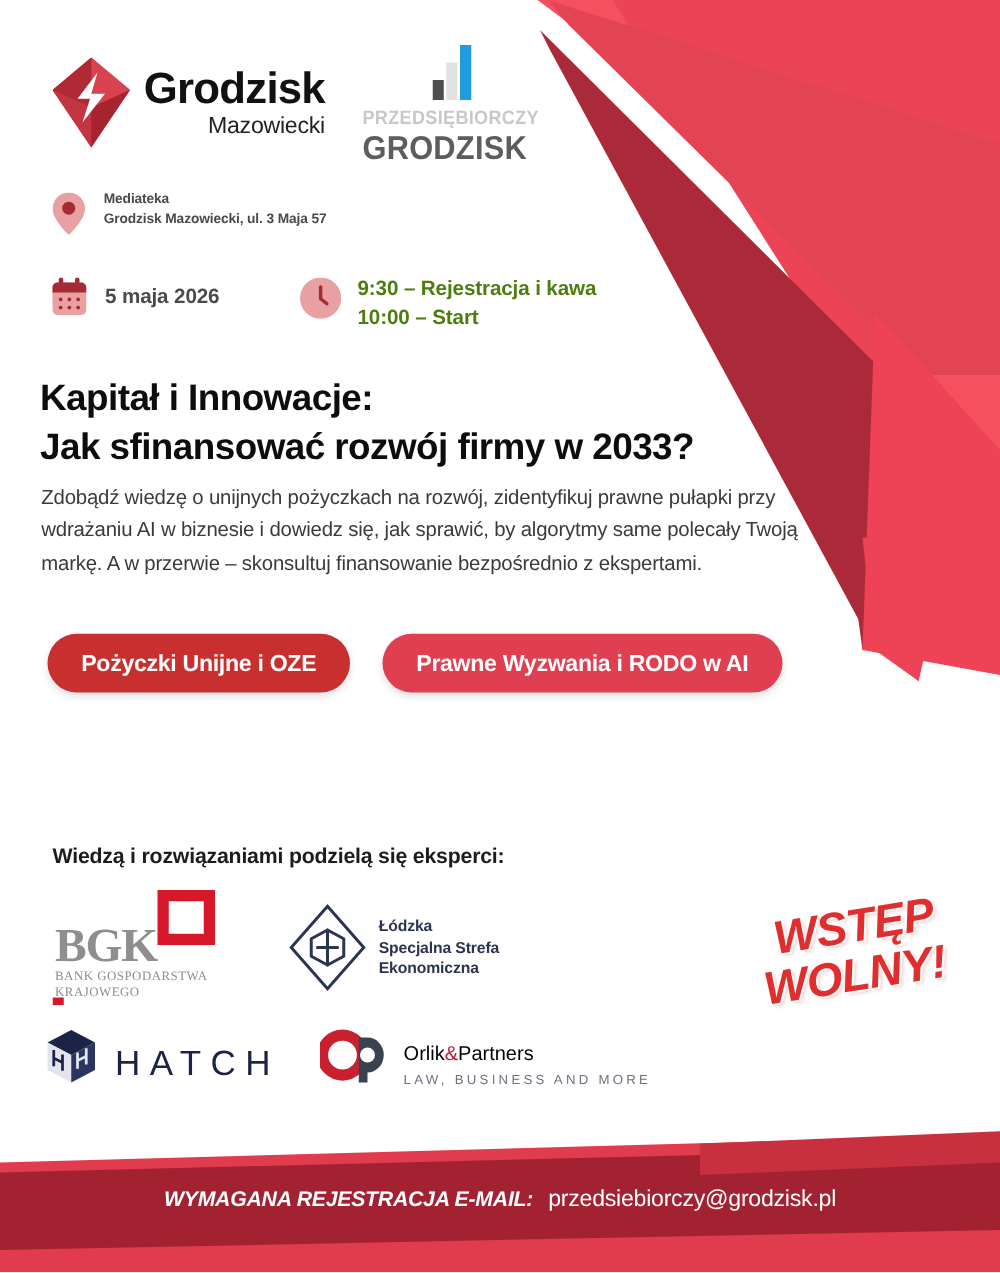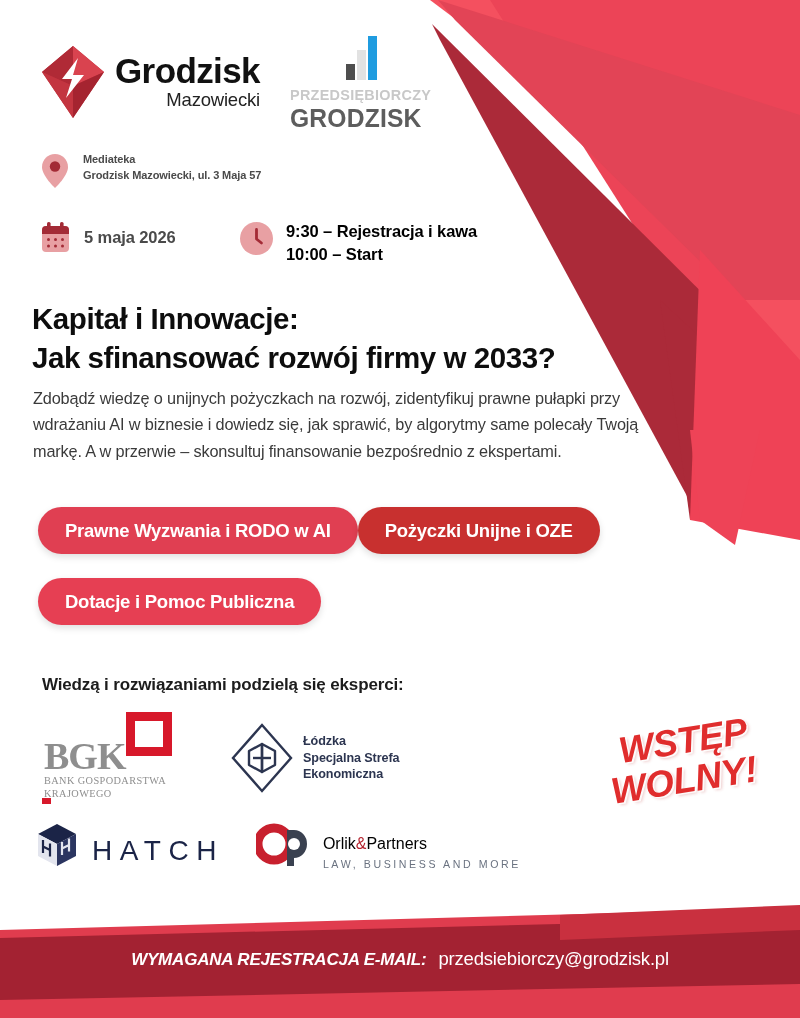--- a/index.html
+++ b/index.html
@@ -129,21 +129,21 @@
   .time-group {
     display: flex;
     align-items: flex-start;
     gap: 13px;
     margin-top: -2px;
   }
   .icon-clock { width: 33px; height: 33px; display:block; margin-top: 2px; }
   .time-lines {
     font-size: 16.5px;
     font-weight: bold;
-    color: #000000;
+    color: #4d7c0f;
     line-height: 1.42;
     letter-spacing: -0.1px;
   }
 
   
   .title {
     position: absolute;
     left: 32px;
     top: 300px;
     width: 680px;
@@ -402,25 +402,24 @@
 
   <div class="title">
     <div>Kapitał i Innowacje:</div>
     <div>Jak sfinansować rozwój firmy w 2033?</div>
   </div>
 
   <div class="desc">Zdobądź wiedzę o unijnych pożyczkach na rozwój, zidentyfikuj prawne pułapki przy wdrażaniu AI w biznesie i dowiedz się, jak sprawić, by algorytmy same polecały Twoją markę. A w przerwie – skonsultuj finansowanie bezpośrednio z ekspertami.</div>
 
   <div class="pills">
     <div class="pill-row">
+      <span class="pill" id="pill0" style="margin-right: 26px; background: rgb(200, 48, 47);">Pożyczki Unijne i OZE</span>
       <span class="pill" id="pill1" style="background: rgb(224, 63, 82);">Prawne Wyzwania i RODO w AI</span>
-      <span class="pill" id="pill0" style="margin-right: 26px; background: rgb(200, 48, 47);">Pożyczki Unijne i OZE</span>
     </div>
     <div class="pill-row" style="margin-top:24px;">
-      <span class="pill" id="pill2" style="margin-right: 26px; background: rgb(230, 63, 83);">Dotacje i Pomoc Publiczna</span>
     </div>
   </div>
 
   <div class="experts-heading">Wiedzą i rozwiązaniami podzielą się eksperci:</div>
 
   <div class="logos-row1">
 
     <div class="bgk">
       <svg class="bgk-svg" viewBox="0 0 145 92">
         <rect x="84" y="0" width="46" height="44" fill="#d7182a"></rect>

